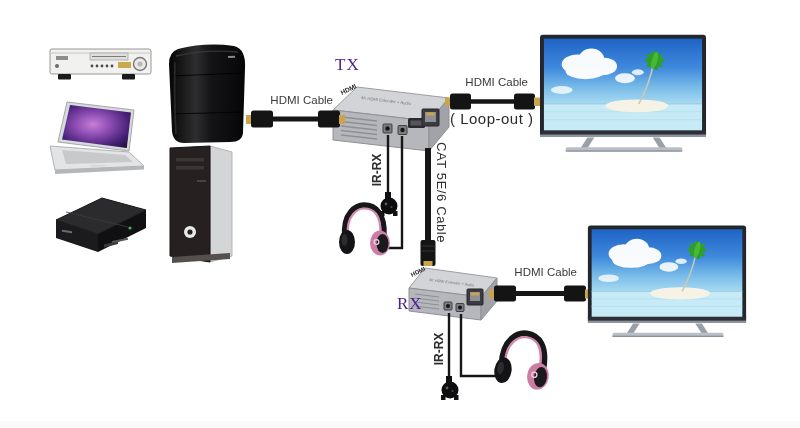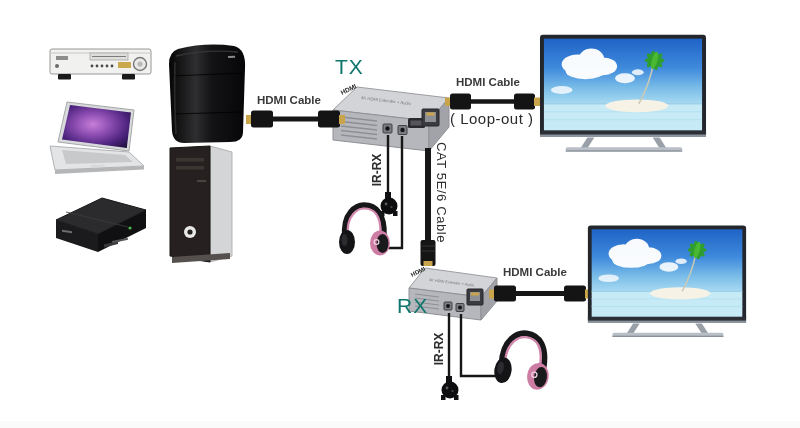--- a/index.html
+++ b/index.html
@@ -2,22 +2,22 @@
 <html><head>
 <meta charset="utf-8">
 <style>
   html,body{margin:0;padding:0;background:#fff;}
   #canvas{
     position:relative;width:800px;height:428px;background:#ffffff;
     font-family:"Liberation Sans",sans-serif;overflow:hidden;
   }
   .abs{position:absolute;}
   .lbl{position:absolute;color:#333;white-space:nowrap;}
-  .lbl-big{font-size:21px;font-weight:500;letter-spacing:1px;color:#0f766e;}
-  .lbl-cable{font-size:11.5px;font-weight:700;color:#3a3a3a;text-align:left;}
+  .lbl-big{font-size:17px;font-weight:500;letter-spacing:1px;color:#4c1d95;font-family:Liberation Serif, serif;}
+  .lbl-cable{font-size:11.5px;font-weight:400;color:#3a3a3a;text-align:right;}
   .lbl-loop{font-size:15px;font-weight:500;letter-spacing:.5px;color:#2a2a2a;}
   .lbl-cat{writing-mode:vertical-rl;font-size:13px;font-weight:500;letter-spacing:.6px;color:#2e2e2e;}
   .lbl-irrx{font-size:12px;font-weight:600;color:#2e2e2e;text-align:center;transform:rotate(-90deg);width:44px;height:14px;line-height:14px;}
   svg{display:block;overflow:visible;}
   #footstrip{position:absolute;left:0;bottom:0;width:800px;height:7px;background:#fafafa;}
 </style>
 </head>
 <body>
 
 <div id="canvas">

